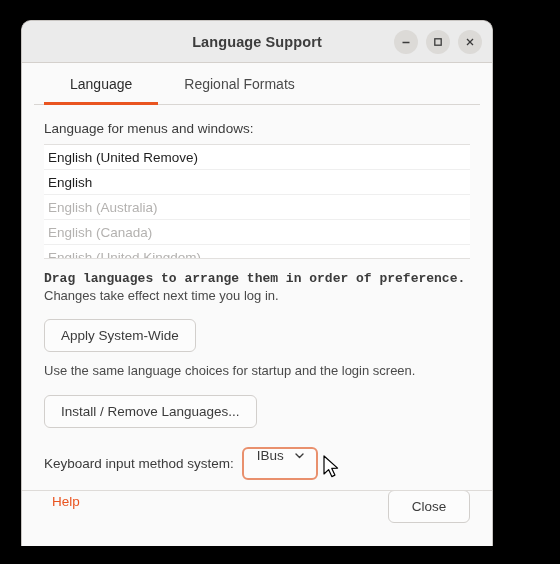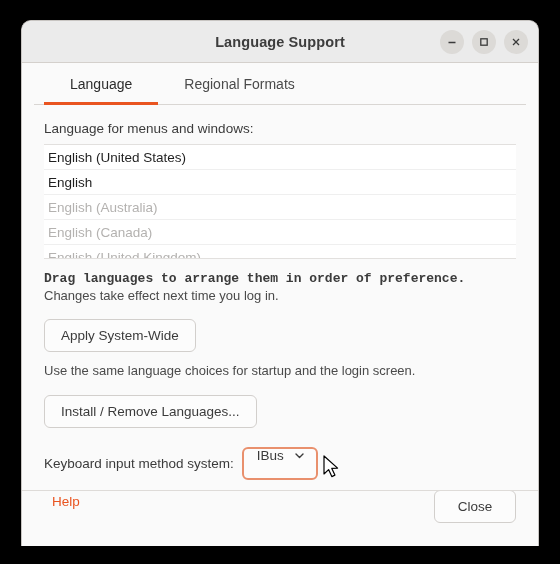--- a/index.html
+++ b/index.html
@@ -17,21 +17,21 @@
     width: 560px;
     height: 564px;
     background: #000000;
   }
 
   
   .window {
     position: absolute;
     left: 21px;
     top: 20px;
-    width: 518px;
+    width: 472px;
     height: 526px;
     background: #fafafa;
     border-radius: 10px 10px 0 0;
     border: 1px solid #c8c5c2;
     border-bottom: none;
     overflow: hidden;
     display: flex;
     flex-direction: column;
   }
 
@@ -298,21 +298,21 @@
       <div class="tabs">
         <div class="tab active">Language</div>
         <div class="tab">Regional Formats</div>
       </div>
 
       <div class="panel">
 
         <div class="section-label">Language for menus and windows:</div>
 
         <div class="lang-list">
-          <div class="lang-row enabled">English (United States)</div>
+          <div class="lang-row enabled">English (United Remove)</div>
           <div class="lang-row enabled">English</div>
           <div class="lang-row disabled">English (Australia)</div>
           <div class="lang-row disabled">English (Canada)</div>
           <div class="lang-row disabled">English (United Kingdom)</div>
         </div>
 
         <div class="hint-strong">Drag languages to arrange them in order of preference.</div>
         <div class="hint-regular">Changes take effect next time you log in.</div>
 
         <div class="row-apply">

